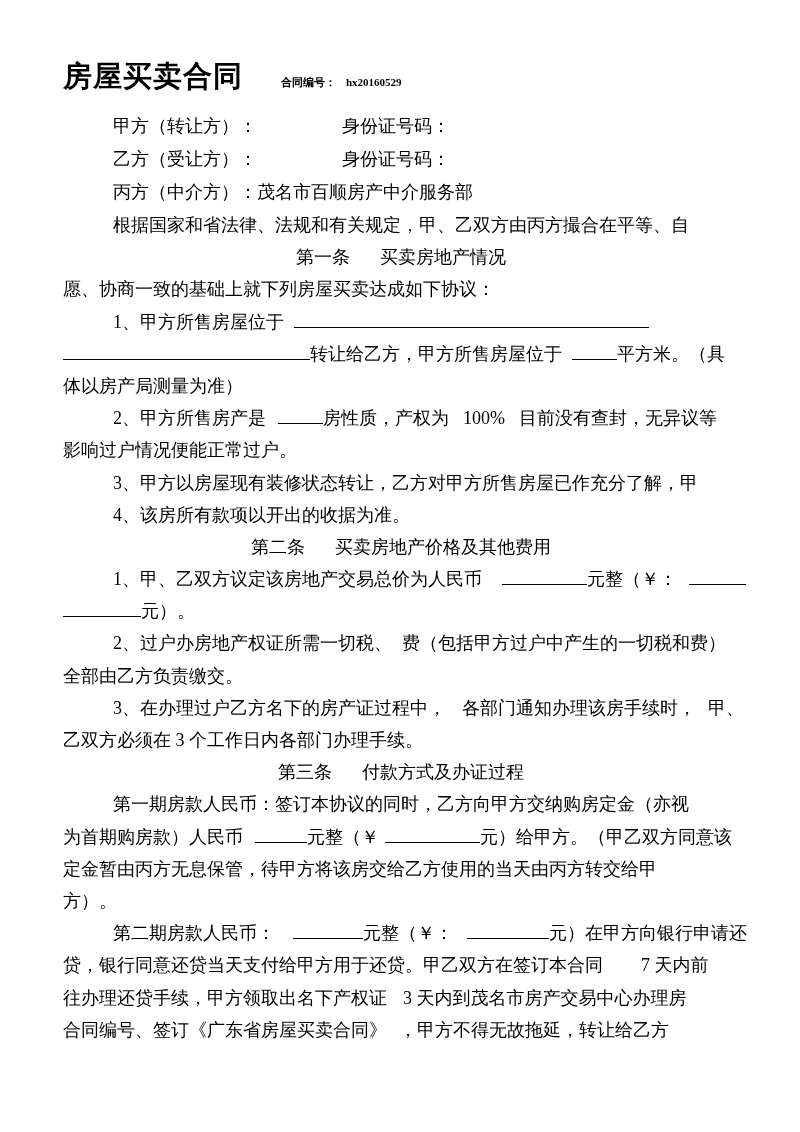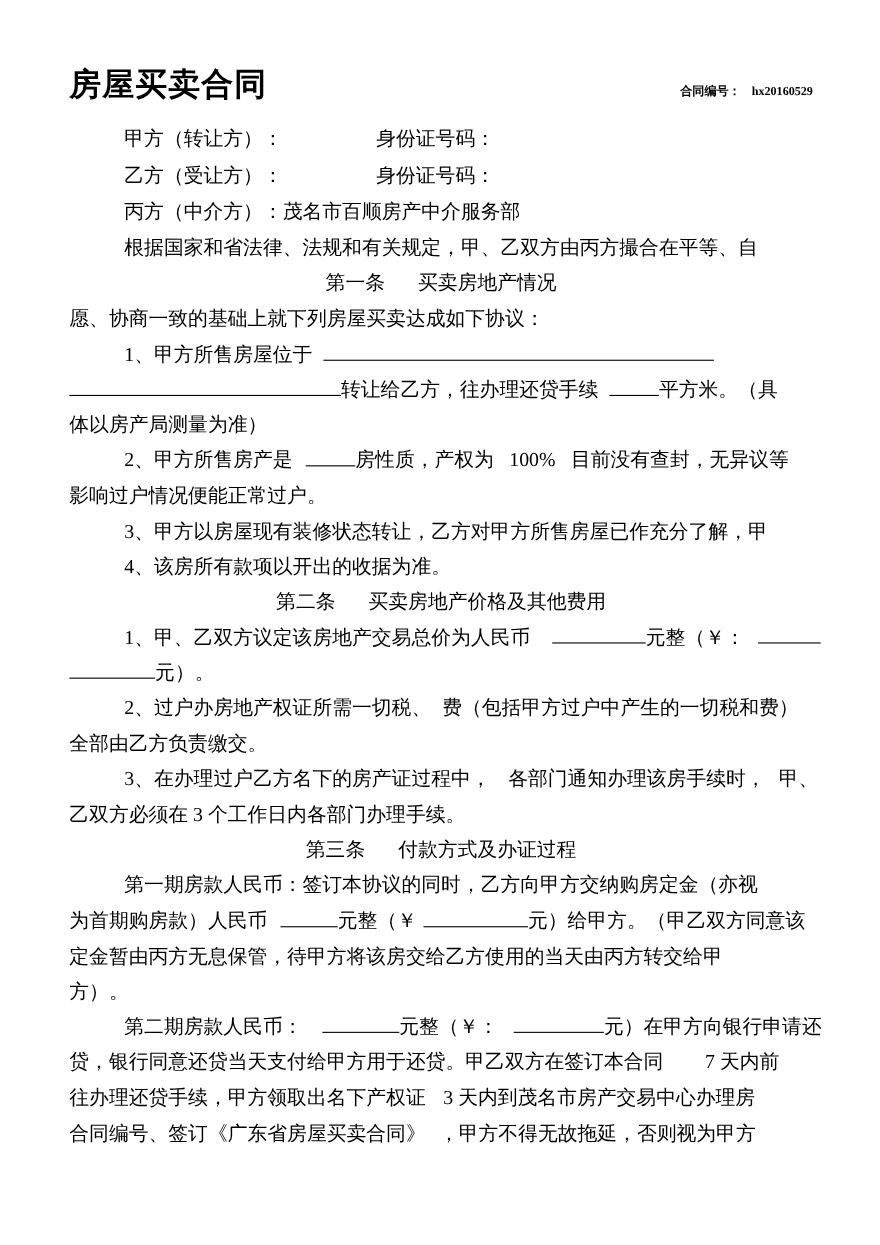--- a/index.html
+++ b/index.html
@@ -6,22 +6,22 @@
   .page{
     position:relative;
     width:800px;height:1132px;
     background:#ffffff;
     overflow:hidden;
     font-family:"Liberation Serif","DejaVu Serif",serif;
     color:#000000;
   }
   .content{position:absolute;left:63px;top:56px;width:676px;}
   .title-row{
-    display:flex;justify-content:space-between;align-items:baseline;
-    height:54px;white-space:nowrap;gap:30px;
+    display:flex;justify-content:flex-start;align-items:baseline;
+    height:54px;white-space:nowrap;
   }
   .doc-title{font-size:29px;font-weight:700;letter-spacing:1px;}
   .contract-no{
     margin-left:38px;font-size:11px;font-weight:700;
     font-family:Liberation Serif, serif;
     margin-top:19px;
   }
   .contract-no .val{margin-left:10px;font-weight:700;}
   .line{height:32.2px;line-height:32.2px;font-size:18px;white-space:nowrap;}
   .line.party{height:33px;line-height:33px;}
@@ -44,37 +44,37 @@
       <span class="contract-no"><span>合同编号：</span><span class="val">hx20160529</span></span>
     </div>
     <div>
         <div class="line party" style="padding-left: 50px;"><span class="txt">甲方（转让方）：</span><span class="gap" style="width: 85px;"></span><span class="txt">身份证号码：</span></div>
         <div class="line party" style="padding-left: 50px;"><span class="txt">乙方（受让方）：</span><span class="gap" style="width: 85px;"></span><span class="txt">身份证号码：</span></div>
         <div class="line party" style="padding-left: 50px;"><span class="txt">丙方（中介方）：茂名市百顺房产中介服务部</span></div>
         <div class="line" style="padding-left: 50px;"><span class="txt">根据国家和省法律、法规和有关规定，甲、乙双方由丙方撮合在平等、自</span></div>
         <div class="line heading"><span class="txt">第一条</span><span class="gap" style="width: 30px;"></span><span class="txt">买卖房地产情况</span></div>
         <div class="line"><span class="txt">愿、协商一致的基础上就下列房屋买卖达成如下协议：</span></div>
         <div class="line" style="padding-left: 50px;"><span class="txt">1、甲方所售房屋位于</span><span class="gap" style="width: 10px;"></span><span class="blank" style="width: 355px;"></span></div>
-        <div class="line"><span class="blank" style="width: 247px;"></span><span class="txt">转让给乙方，往办理还贷手续</span><span class="gap" style="width: 10px;"></span><span class="blank" style="width: 45px;"></span><span class="txt">平方米。（具</span></div>
+        <div class="line"><span class="blank" style="width: 247px;"></span><span class="txt">转让给乙方，甲方所售房屋位于</span><span class="gap" style="width: 10px;"></span><span class="blank" style="width: 45px;"></span><span class="txt">平方米。（具</span></div>
         <div class="line"><span class="txt">体以房产局测量为准）</span></div>
         <div class="line" style="padding-left: 50px;"><span class="txt">2、甲方所售房产是</span><span class="gap" style="width: 12px;"></span><span class="blank" style="width: 45px;"></span><span class="txt">房性质，产权为</span><span class="gap" style="width: 14px;"></span><span class="txt">100%</span><span class="gap" style="width: 14px;"></span><span class="txt">目前没有查封，无异议等</span></div>
         <div class="line"><span class="txt">影响过户情况便能正常过户。</span></div>
         <div class="line" style="padding-left: 50px;"><span class="txt">3、甲方以房屋现有装修状态转让，乙方对甲方所售房屋已作充分了解，甲</span></div>
         <div class="line" style="padding-left: 50px;"><span class="txt">4、该房所有款项以开出的收据为准。</span></div>
         <div class="line heading"><span class="txt">第二条</span><span class="gap" style="width: 30px;"></span><span class="txt">买卖房地产价格及其他费用</span></div>
         <div class="line" style="padding-left: 50px;"><span class="txt">1、甲、乙双方议定该房地产交易总价为人民币</span><span class="gap" style="width: 20px;"></span><span class="blank" style="width: 85px;"></span><span class="txt">元整（￥：</span><span class="gap" style="width: 12px;"></span><span class="blank" style="width: 57px;"></span></div>
         <div class="line"><span class="blank" style="width: 78px;"></span><span class="txt">元）。</span></div>
         <div class="line" style="padding-left: 50px;"><span class="txt">2、过户办房地产权证所需一切税、</span><span class="gap" style="width: 10px;"></span><span class="txt">费（包括甲方过户中产生的一切税和费）</span></div>
         <div class="line"><span class="txt">全部由乙方负责缴交。</span></div>
         <div class="line" style="padding-left: 50px;"><span class="txt">3、在办理过户乙方名下的房产证过程中，</span><span class="gap" style="width: 16px;"></span><span class="txt">各部门通知办理该房手续时，</span><span class="gap" style="width: 12px;"></span><span class="txt">甲、</span></div>
         <div class="line"><span class="txt">乙双方必须在 3 个工作日内各部门办理手续。</span></div>
         <div class="line heading"><span class="txt">第三条</span><span class="gap" style="width: 30px;"></span><span class="txt">付款方式及办证过程</span></div>
         <div class="line" style="padding-left: 50px;"><span class="txt">第一期房款人民币：签订本协议的同时，乙方向甲方交纳购房定金（亦视</span></div>
         <div class="line"><span class="txt">为首期购房款）人民币</span><span class="gap" style="width: 12px;"></span><span class="blank" style="width: 52px;"></span><span class="txt">元整（￥</span><span class="gap" style="width: 6px;"></span><span class="blank" style="width: 95px;"></span><span class="txt">元）给甲方。（甲乙双方同意该</span></div>
         <div class="line"><span class="txt">定金暂由丙方无息保管，待甲方将该房交给乙方使用的当天由丙方转交给甲</span></div>
         <div class="line"><span class="txt">方）。</span></div>
         <div class="line" style="padding-left: 50px;"><span class="txt">第二期房款人民币：</span><span class="gap" style="width: 18px;"></span><span class="blank" style="width: 70px;"></span><span class="txt">元整（￥：</span><span class="gap" style="width: 14px;"></span><span class="blank" style="width: 82px;"></span><span class="txt">元）在甲方向银行申请还</span></div>
         <div class="line"><span class="txt">贷，银行同意还贷当天支付给甲方用于还贷。甲乙双方在签订本合同</span><span class="gap" style="width: 38px;"></span><span class="txt">7 天内前</span></div>
         <div class="line"><span class="txt">往办理还贷手续，甲方领取出名下产权证</span><span class="gap" style="width: 16px;"></span><span class="txt">3 天内到茂名市房产交易中心办理房</span></div>
-        <div class="line"><span class="txt">合同编号、签订《广东省房屋买卖合同》</span><span class="gap" style="width: 12px;"></span><span class="txt">，甲方不得无故拖延，否则视为甲方</span></div>
+        <div class="line"><span class="txt">合同编号、签订《广东省房屋买卖合同》</span><span class="gap" style="width: 12px;"></span><span class="txt">，甲方不得无故拖延，转让给乙方</span></div>
       </div>
   </div>
 </div>
 
 </body></html>

